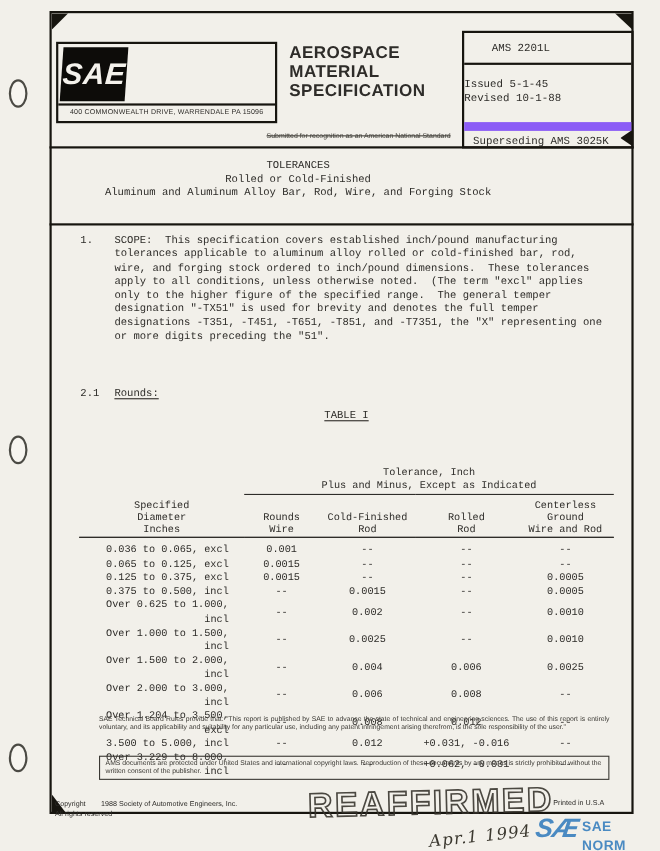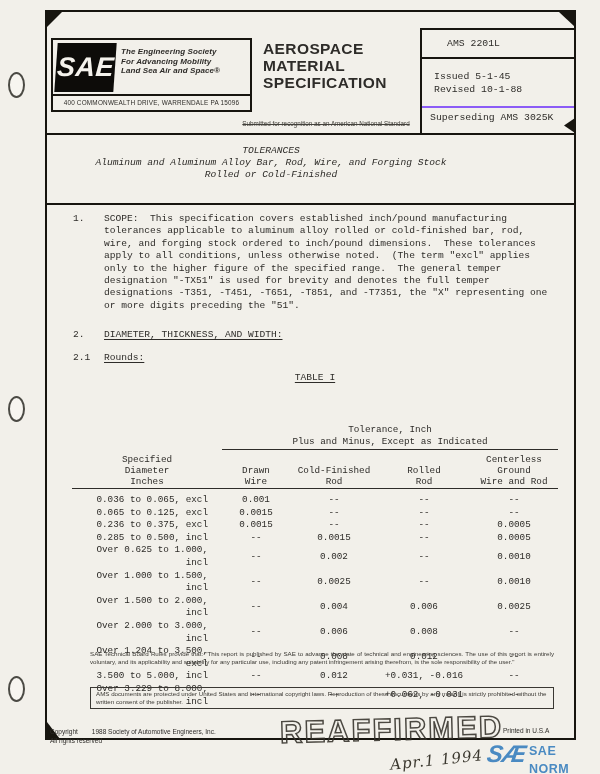--- a/index.html
+++ b/index.html
@@ -35,26 +35,26 @@
     font:italic 700 8px/9.6px "Liberation Sans",sans-serif;letter-spacing:.1px;}
   .address-bar{position:absolute;left:0;bottom:0;width:100%;height:16px;border-top:2px solid #17150f;
     font:400 6.4px/14px "Liberation Sans",sans-serif;text-align:center;letter-spacing:.2px;}
   .spec-title{position:absolute;left:263px;top:41px;
     font:700 15.5px/16.8px "Liberation Sans",sans-serif;letter-spacing:.4px;white-space:pre-line;}
   .ansi-note{position:absolute;left:226px;top:120px;width:200px;text-align:center;
     font:400 6.3px "Liberation Sans",sans-serif;text-decoration:line-through;color:#43413b;}
   .doc-box{position:absolute;left:420px;top:28px;width:156px;height:107px;border:2px solid #17150f;
     font-size:9.8px;}
   .doc-box .cell1{height:29px;line-height:28px;padding-left:25px;border-bottom:2px solid #17150f;}
-  .doc-box .cell2{height:49px;padding:12px 0 0 12px;border-bottom:2px solid #8b5cf6;line-height:12.5px;}
+  .doc-box .cell2{height:60px;padding:12px 0 0 0;border-bottom:8px solid #8b5cf6;line-height:12.5px;}
   .doc-box .cell3{height:21px;line-height:20px;padding-left:8px;}
   .header-rule{position:absolute;left:45px;top:133px;width:531px;height:2px;background:#17150f;}
   
   .title-block{position:absolute;left:45px;top:145px;width:452px;text-align:center;
-    font-size:9.6px;line-height:11.8px;font-style:italic;}
+    font-size:9.6px;line-height:11.8px;}
   .rule2{position:absolute;left:45px;top:203px;width:531px;height:1.6px;background:#17150f;}
   
   .mono{font-size:9.6px;line-height:12.4px;}
   .scope-num{position:absolute;left:73px;top:213px;font-size:9.6px;}
   .scope-text{position:absolute;left:104px;top:213px;width:470px;font-size:9.6px;
     line-height:12.4px;white-space:pre-wrap;}
   .sec-line{position:absolute;font-size:9.6px;}
   .sec-line .num{display:inline-block;width:31px;}
   .u{text-decoration:underline;text-underline-offset:2px;}
   .table-title{position:absolute;left:72px;top:372px;width:486px;text-align:center;font-size:9.6px;}
@@ -98,23 +98,20 @@
   <div class="hole" style="top:676px"></div>
 
   <div class="doc-border"></div>
   <div class="corner c-tl"></div>
   <div class="corner c-tr"></div>
   <div class="corner c-right"></div>
   <div class="corner c-bl"></div>
 
   <div class="header-left-box">
     <div class="sae-logo">SAE</div>
-    <div class="society" style="white-space:pre-line">The Engineering Society
-For Advancing Mobility
-Land Sea Air and Space®</div>
     <div class="address-bar">400 COMMONWEALTH DRIVE, WARRENDALE PA 15096</div>
   </div>
 
   <div class="spec-title">AEROSPACE
 MATERIAL
 SPECIFICATION</div>
 
   <div class="ansi-note">Submitted for recognition as an American National Standard</div>
 
   <div class="doc-box">
@@ -123,39 +120,36 @@
       <div>Issued 5-1-45</div>
       <div>Revised 10-1-88</div>
     </div>
     <div class="cell3">Superseding AMS 3025K</div>
   </div>
 
   <div class="header-rule"></div>
 
   <div class="title-block">
     <div>TOLERANCES</div>
+    <div>Rolled or Cold-Finished</div>
     <div>Aluminum and Aluminum Alloy Bar, Rod, Wire, and Forging Stock</div>
-    <div>Rolled or Cold-Finished</div>
   </div>
 
   <div class="rule2"></div>
 
   <div class="scope-num mono">1.</div>
   <div class="scope-text">SCOPE:  This specification covers established inch/pound manufacturing
 tolerances applicable to aluminum alloy rolled or cold-finished bar, rod,
 wire, and forging stock ordered to inch/pound dimensions.  These tolerances
 apply to all conditions, unless otherwise noted.  (The term "excl" applies
 only to the higher figure of the specified range.  The general temper
 designation "-TX51" is used for brevity and denotes the full temper
 designations -T351, -T451, -T651, -T851, and -T7351, the "X" representing one
 or more digits preceding the "51".</div>
 
-  <div class="sec-line" style="left:73px;top:329px">
-    <span class="num">2.</span><span class="u">DIAMETER, THICKNESS, AND WIDTH:</span>
-  </div>
   <div class="sec-line" style="left:73px;top:352px">
     <span class="num">2.1</span><span class="u">Rounds:</span>
   </div>
 
   <div class="table-title">
     <span class="u">TABLE I</span>
   </div>
 
   <div class="tol-table-wrap">
     <table>
@@ -169,21 +163,21 @@
       <thead>
         <tr>
           <td></td>
           <th colspan="4" class="tol-head">Tolerance, Inch
 Plus and Minus, Except as Indicated</th>
         </tr>
         <tr>
           <th class="col-head">Specified
 Diameter
 Inches</th>
-          <th class="col-head">Drawn
+          <th class="col-head">Rounds
 Wire</th>
           <th class="col-head">Cold-Finished
 Rod</th>
           <th class="col-head">Rolled
 Rod</th>
           <th class="col-head">Centerless
 Ground
 Wire and Rod</th>
         </tr>
       </thead>
@@ -196,28 +190,28 @@
       <td>--</td>
     </tr>
           <tr>
       <td>0.065 to 0.125, excl</td>
       <td>0.0015</td>
       <td>--</td>
       <td>--</td>
       <td>--</td>
     </tr>
           <tr>
-      <td>0.236 to 0.375, excl</td>
+      <td>0.125 to 0.375, excl</td>
       <td>0.0015</td>
       <td>--</td>
       <td>--</td>
       <td>0.0005</td>
     </tr>
           <tr>
-      <td>0.285 to 0.500, incl</td>
+      <td>0.375 to 0.500, incl</td>
       <td>--</td>
       <td>0.0015</td>
       <td>--</td>
       <td>0.0005</td>
     </tr>
           <tr>
       <td>Over 0.625 to 1.000, incl</td>
       <td>--</td>
       <td>0.002</td>
       <td>--</td>

